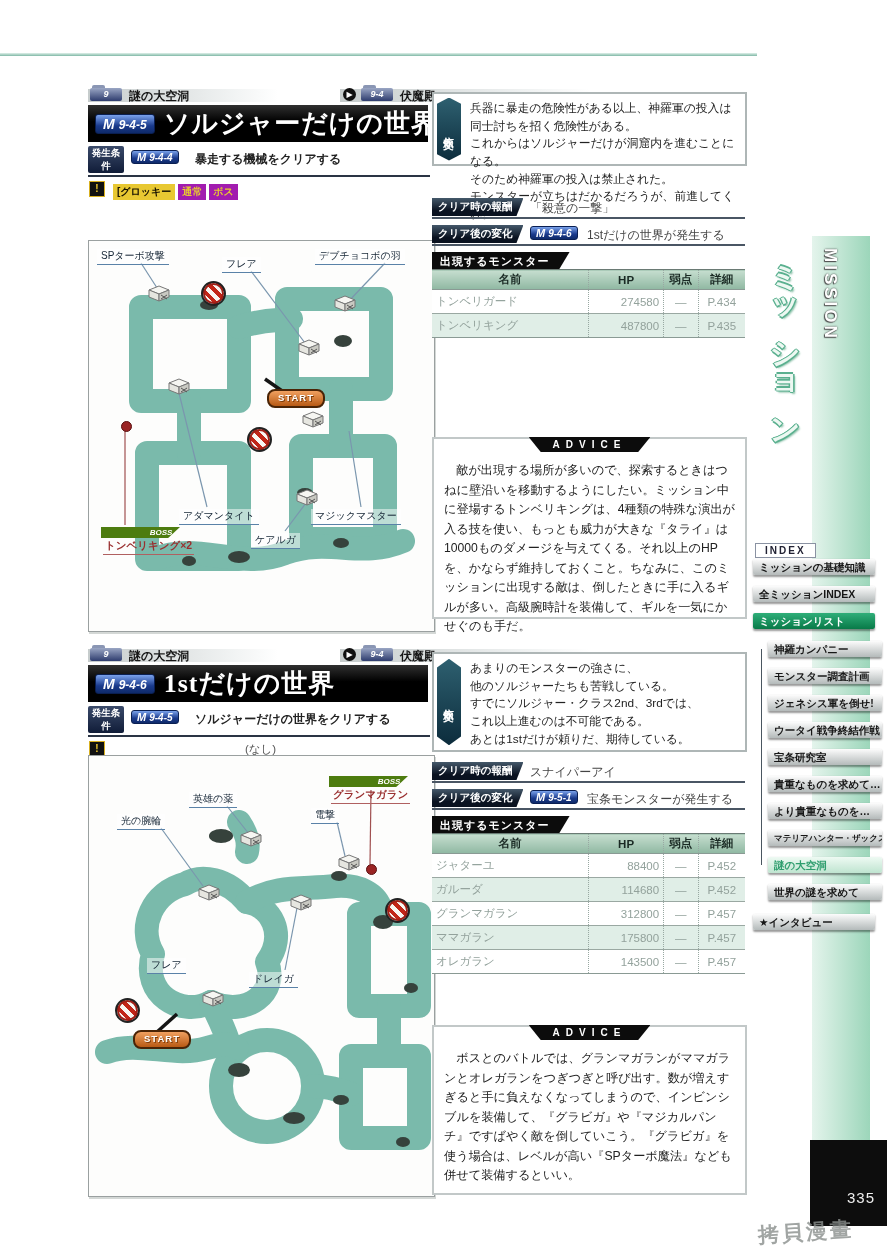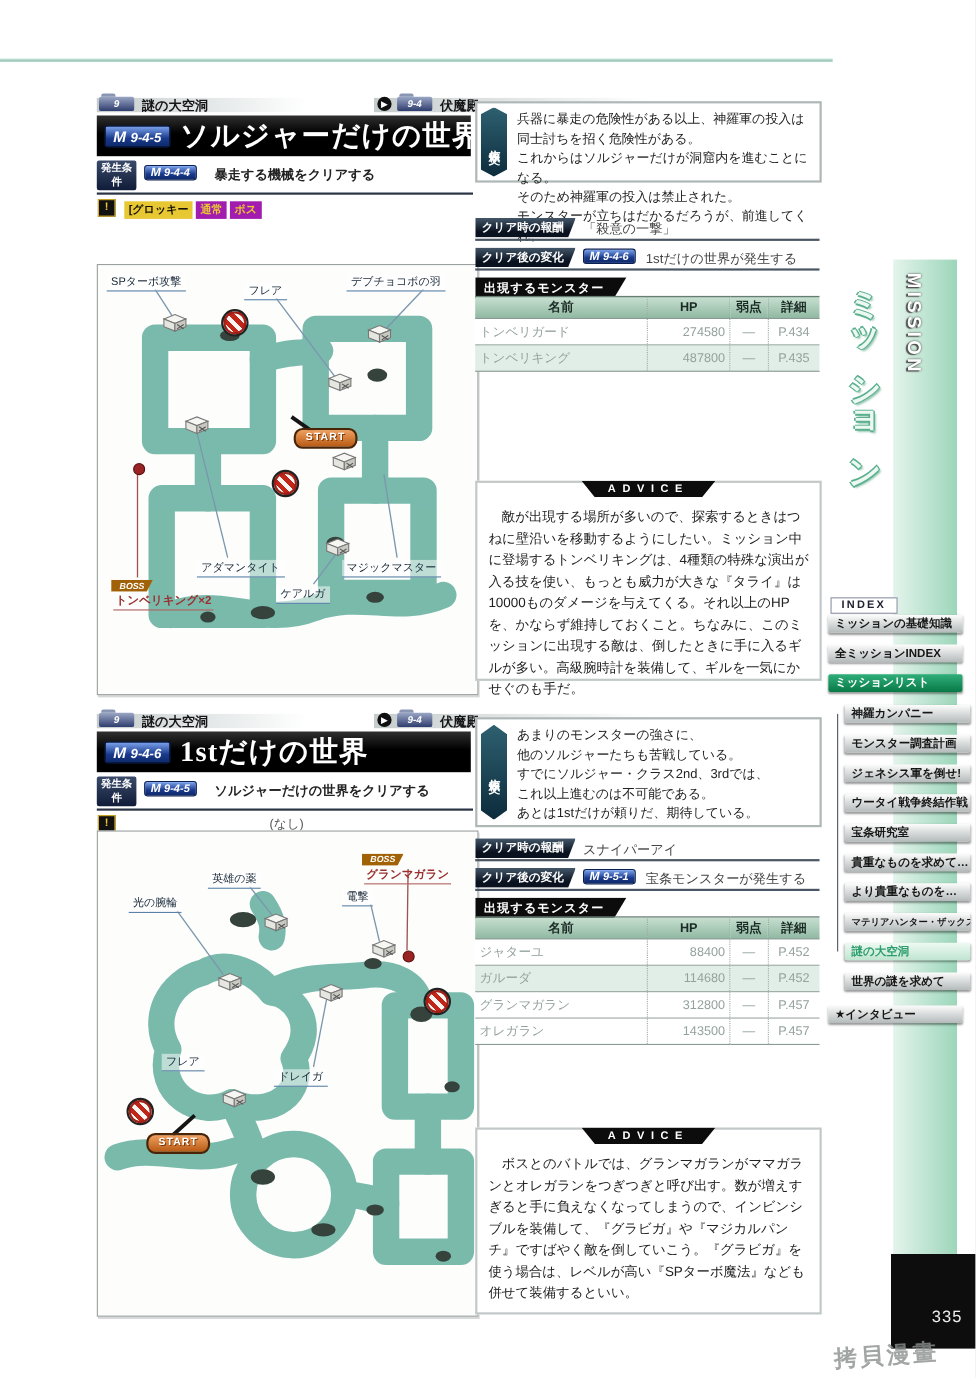--- a/index.html
+++ b/index.html
@@ -43,22 +43,22 @@
   .map-panel{position:absolute;left:3px;width:345px;background:#fdfdfc;border:1px solid #9aa0a0;box-shadow:1px 2px 0 #d4d8d6;}
   .map-panel svg.blob{position:absolute;left:0;top:0;}
   .map-label{position:absolute;font-size:10px;color:#152535;border-bottom:1.5px solid #5a82a8;
     padding:0 4px 1px;white-space:nowrap;background:rgba(255,255,255,.5);z-index:3;}
   .chest{position:absolute;width:24px;height:20px;z-index:2;}
   .hazard{position:absolute;width:21px;height:21px;border-radius:50%;border:2px solid #222;
     background:repeating-linear-gradient(45deg,#c22618 0 4px,#f8f6f2 4px 8px);box-shadow:inset 0 0 0 2px #a02018;z-index:2;}
   .start-badge{position:absolute;width:54px;height:15px;background:linear-gradient(#f0a060,#b85a14);
     border:2px solid #4a2406;border-radius:8px;color:#fff;font-size:9.5px;font-weight:800;text-align:center;
     line-height:14px;letter-spacing:1px;text-shadow:1px 1px 0 #7a3a08;z-index:3;}
-  .boss-tag{position:absolute;width:38px;height:11px;background:#a16207;color:#fff;font-size:8px;font-weight:800;
-    font-style:italic;text-align:center;line-height:11px;clip-path:polygon(0 0,100% 0,85% 100%,0 100%);z-index:3;}
+  .boss-tag{position:absolute;width:38px;height:11px;background:#4d7c0f;color:#fff;font-size:8px;font-weight:800;
+    font-style:italic;text-align:center;line-height:11px;clip-path:polygon(0 0,100% 0,85% 100%,0 100%);z-index:3;padding-left:41px;}
   .boss-name{position:absolute;font-size:10.5px;font-weight:700;color:#9a3030;border-bottom:1.5px solid #b06060;
     padding:0 2px 1px;white-space:nowrap;z-index:3;}
   .red-dot{position:absolute;width:9px;height:9px;border-radius:50%;background:#9a2424;border:1px solid #5a1010;z-index:2;}
 
   
   .req-panel{position:absolute;border:2px solid #aeb6b6;background:#fff;box-sizing:border-box;}
   .req-diamond{position:absolute;left:3px;top:5%;width:24px;height:90%;
     background:linear-gradient(180deg,#2e6070,#0c2c3c);
     clip-path:polygon(50% 0,100% 10%,100% 90%,50% 100%,0 90%,0 10%);
     color:#fff;writing-mode:vertical-rl;text-orientation:upright;font-size:10.5px;font-weight:700;
@@ -434,20 +434,26 @@
             <td class="hp">114680</td>
         <td class="wk">—</td>
             <td class="dt">P.452</td>
       </tr>
       <tr>
         <td>グランマガラン</td>
             <td class="hp">312800</td>
         <td class="wk">—</td>
             <td class="dt">P.457</td>
       </tr>
+      <tr class="alt">
+        <td>ママガラン</td>
+            <td class="hp">175800</td>
+        <td class="wk">—</td>
+            <td class="dt">P.457</td>
+      </tr>
       <tr>
         <td>オレガラン</td>
             <td class="hp">143500</td>
         <td class="wk">—</td>
             <td class="dt">P.457</td>
       </tr>
     </tbody>
       </table>
 
     <div class="advice-box" style="left:347px;top:377px;width:315px;height:170px;">

